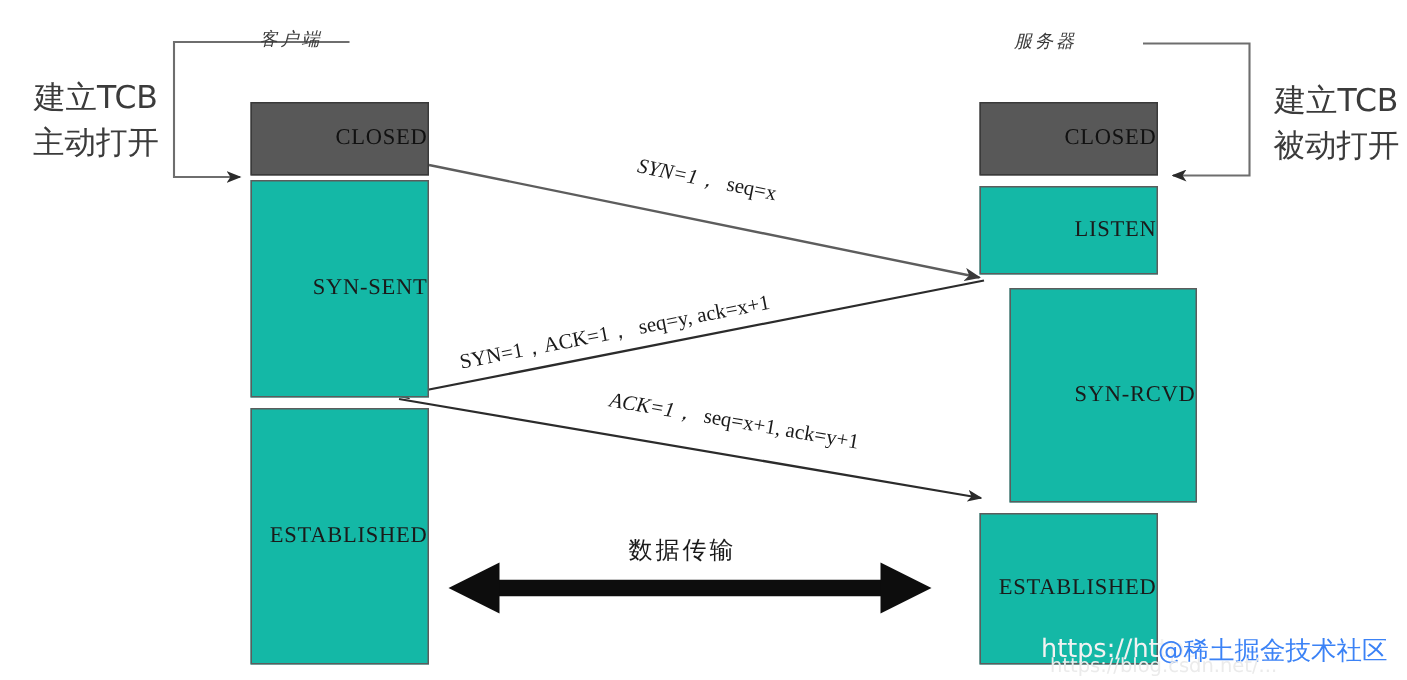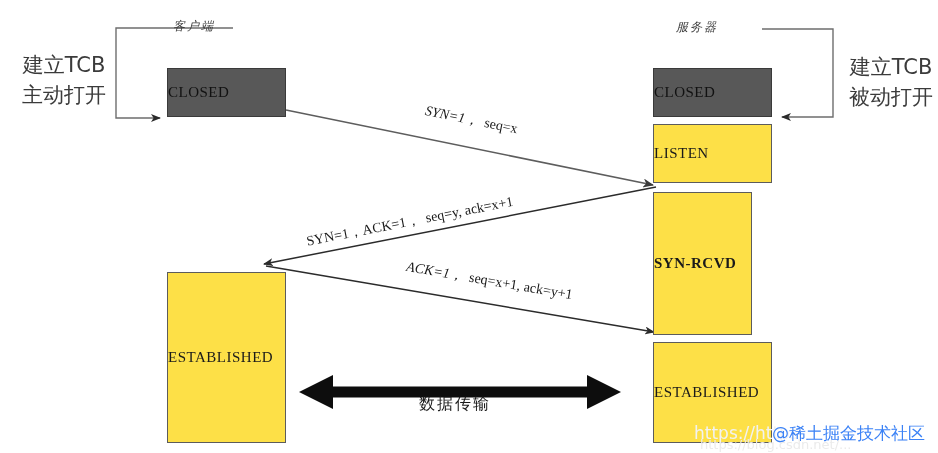--- a/index.html
+++ b/index.html
@@ -15,33 +15,33 @@
     overflow: hidden;
     font-family: "Liberation Serif", "DejaVu Serif", serif;
   }
   
   .state-box {
     position: absolute;
     box-sizing: border-box;
     border: 1px solid #4a4a4a;
     display: flex;
     align-items: center;
-    justify-content: flex-start;
+    justify-content: flex-end;
     color: #1a1a1a;
     font-size: 15px;
     letter-spacing: 0.5px;
     font-family: "Liberation Serif", "DejaVu Serif", serif;
   }
   .state-box.dark {
     background: #585858;
     border-color: #3a3a3a;
     color: #111111;
   }
   .state-box.light {
-    background: #fde047;
+    background: #14b8a6;
     border-color: #5c5c5c;
   }
   
   .side-label {
     position: absolute;
     font-family: "DejaVu Sans", "Liberation Sans", sans-serif;
     font-size: 21px;
     color: #3b3b3b;
     line-height: 1.45;
     white-space: pre-line;
@@ -64,21 +64,20 @@
     white-space: nowrap;
     transform-origin: left top;
   }
   .msg-label .it { font-style: italic; }
   .data-label {
     position: absolute;
     font-family: "DejaVu Sans", "Liberation Sans", sans-serif;
     font-size: 16px;
     color: #1a1a1a;
     letter-spacing: 2px;
-    margin-top: 37px;
   }
   
   #lines {
     position: absolute;
     left: 0; top: 0;
     width: 938px;
     height: 453px;
     pointer-events: none;
   }
   
@@ -144,31 +143,34 @@
   <div class="party-label" style="left:676px; top:19px;">服务器</div>
 
   <div class="side-label" style="left:14px; top:50px; width:100px;">建立TCB
 主动打开</div>
   <div class="side-label" style="left:845px; top:52px; width:92px;">建立TCB
 被动打开</div>
 
   <div class="state-box dark" style="left:167px; top:68px; width:119px; height:49px;">
     <span>CLOSED</span>
   </div>
+  <div class="state-box light" style="left:167px; top:120px; width:119px; height:145px;">
+    <span>SYN-SENT</span>
+  </div>
   <div class="state-box light" style="left:167px; top:272px; width:119px; height:171px;">
     <span>ESTABLISHED</span>
   </div>
 
   <div class="state-box dark" style="left:653px; top:68px; width:119px; height:49px;">
     <span>CLOSED</span>
   </div>
   <div class="state-box light" style="left:653px; top:124px; width:119px; height:59px;">
     <span>LISTEN</span>
   </div>
-  <div class="state-box light" style="left:653px; top:192px; width:99px; height:143px;font-weight:bold;">
+  <div class="state-box light" style="left:673px; top:192px; width:125px; height:143px;">
     <span>SYN-RCVD</span>
   </div>
   <div class="state-box light" style="left:653px; top:342px; width:119px; height:101px;">
     <span>ESTABLISHED</span>
   </div>
 
   <div class="msg-label" style="left:427px; top:102px; transform: rotate(11.5deg);">
     <span class="it">SYN=1，</span><span style="display:inline-block;width:6px;"></span><span>seq=x</span>
   </div>
 

